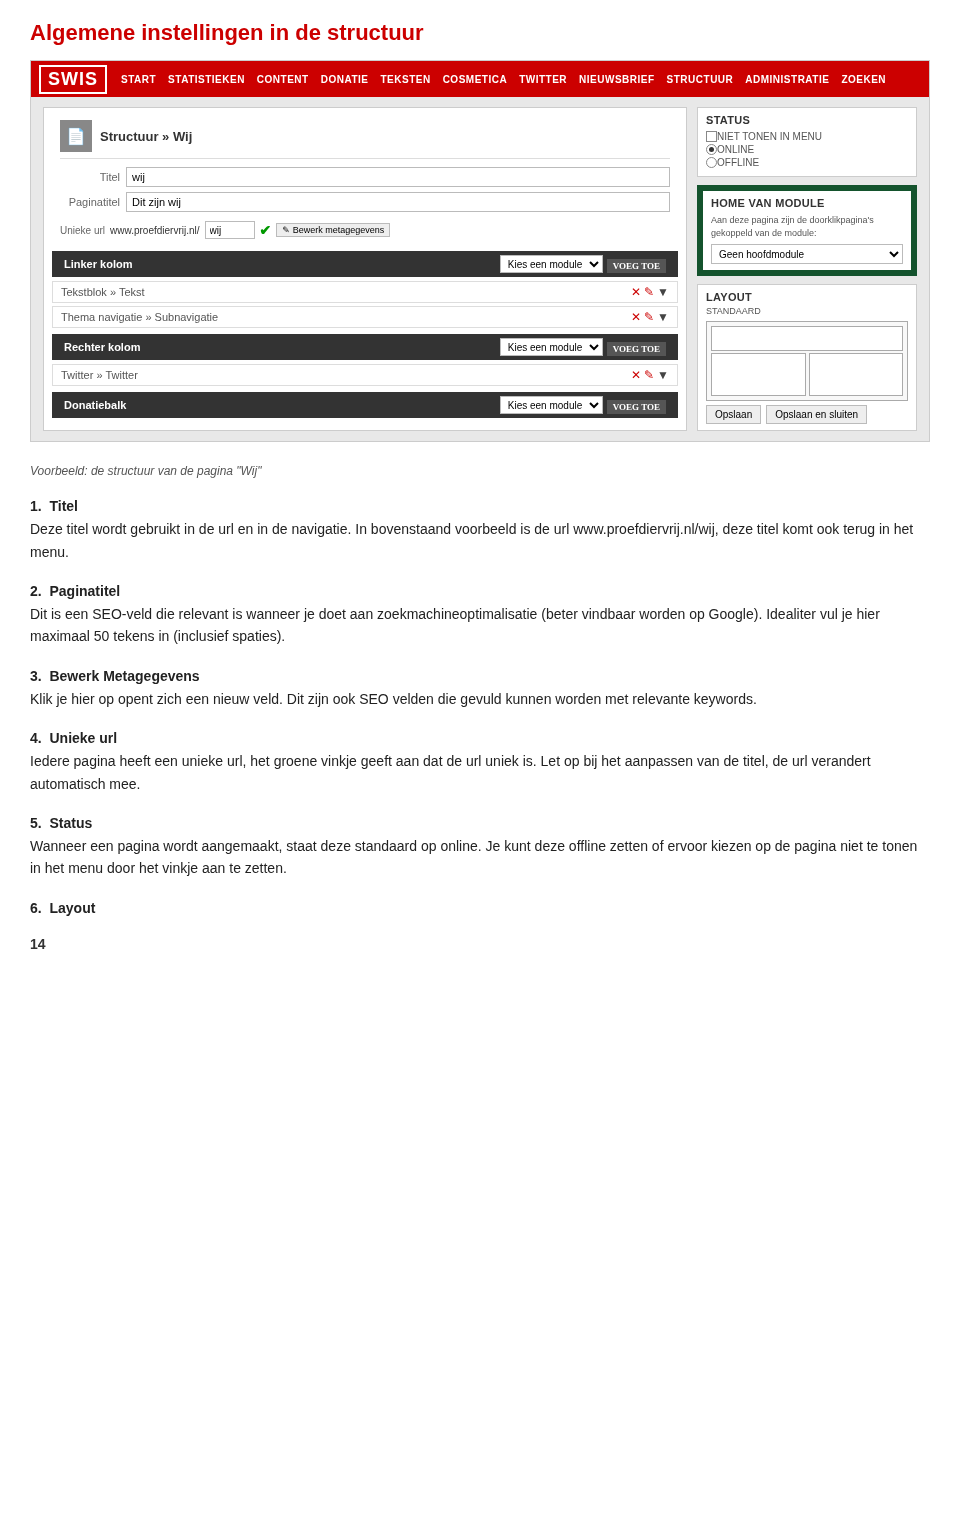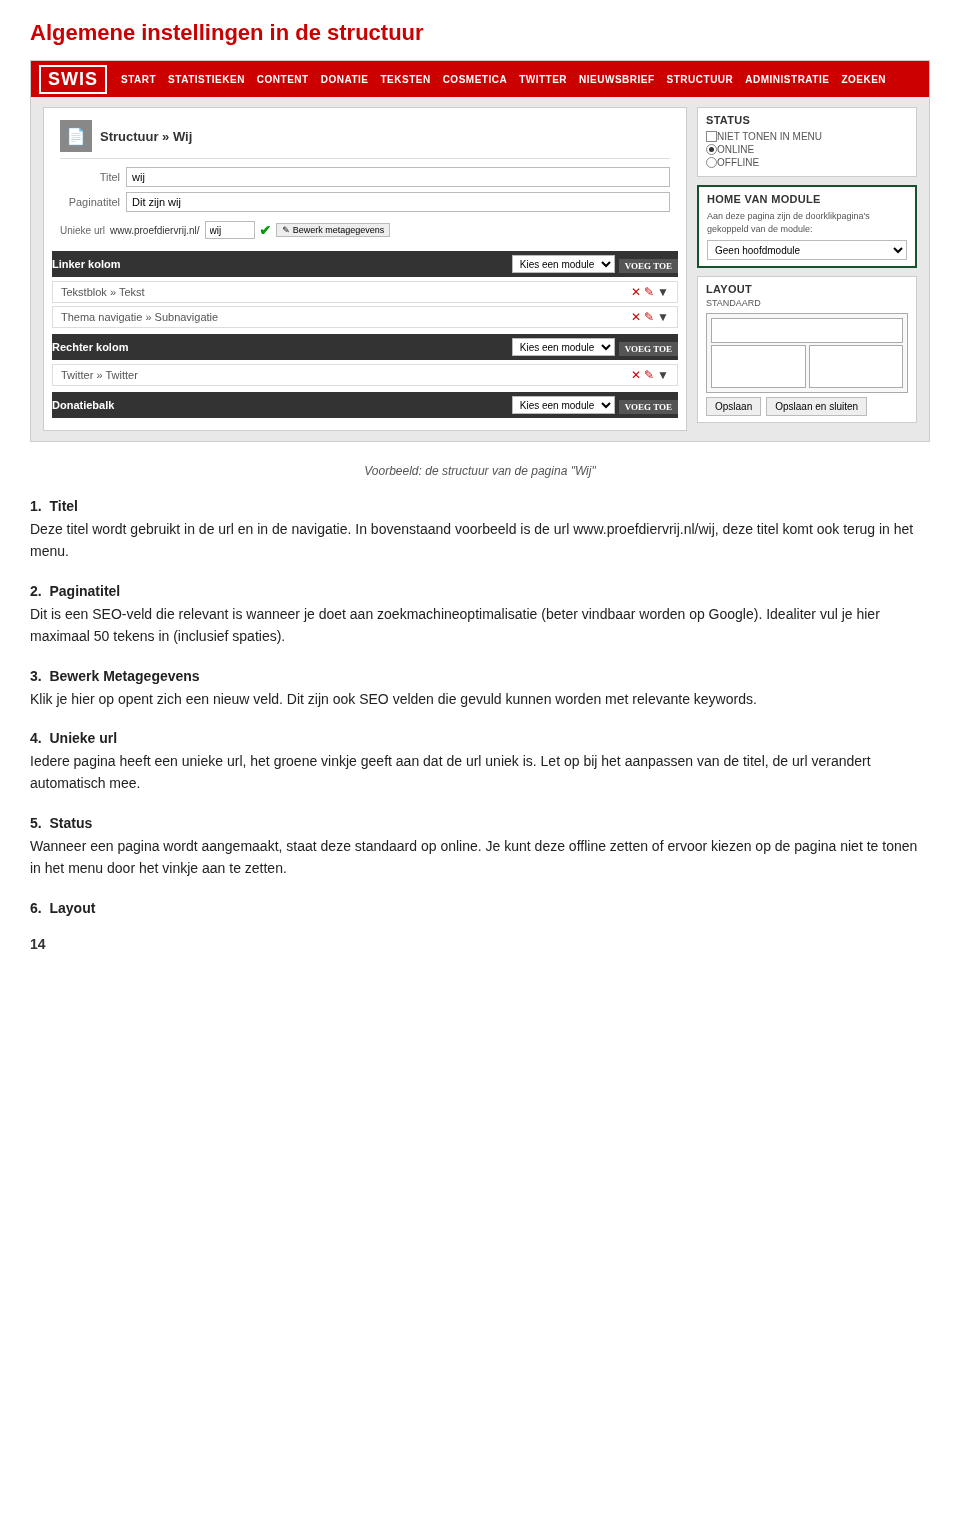--- a/index.html
+++ b/index.html
@@ -164,21 +164,21 @@
       align-items: center;
       gap: 3px;
     }
 
     
     .section-header {
       background: #333;
       color: #fff;
       font-size: 11px;
       font-weight: bold;
-      padding: 4px 0;
+      padding: 4px 12px;
       margin-bottom: 4px;
       display: flex;
       align-items: center;
       justify-content: space-between;
     }
     .section-header-right {
       display: flex;
       align-items: flex-end;
       gap: 4px;
     }
@@ -278,21 +278,21 @@
     }
     .checkbox-small {
       width: 11px;
       height: 11px;
       border: 1px solid #888;
       flex-shrink: 0;
     }
 
     .home-module-box {
       background: #fff;
-      border: 2px solid #14532d;
+      border: 6px solid #14532d;
       padding: 6px 8px;
     }
     .home-module-desc {
       font-size: 9px;
       color: #555;
       margin-bottom: 5px;
       line-height: 1.4;
     }
     .module-dropdown {
       border: 1px solid #bbb;
@@ -366,21 +366,20 @@
       cursor: pointer;
     }
 
     
     .screenshot-caption {
       font-size: 12px;
       color: #555;
       font-style: italic;
       margin-bottom: 20px;
       margin-top: 22px;
-      text-align: center;
     }
 
     
     .body-section {
       margin-bottom: 20px;
     }
     .section-number {
       font-size: 14px;
       font-weight: bold;
       color: #222;

